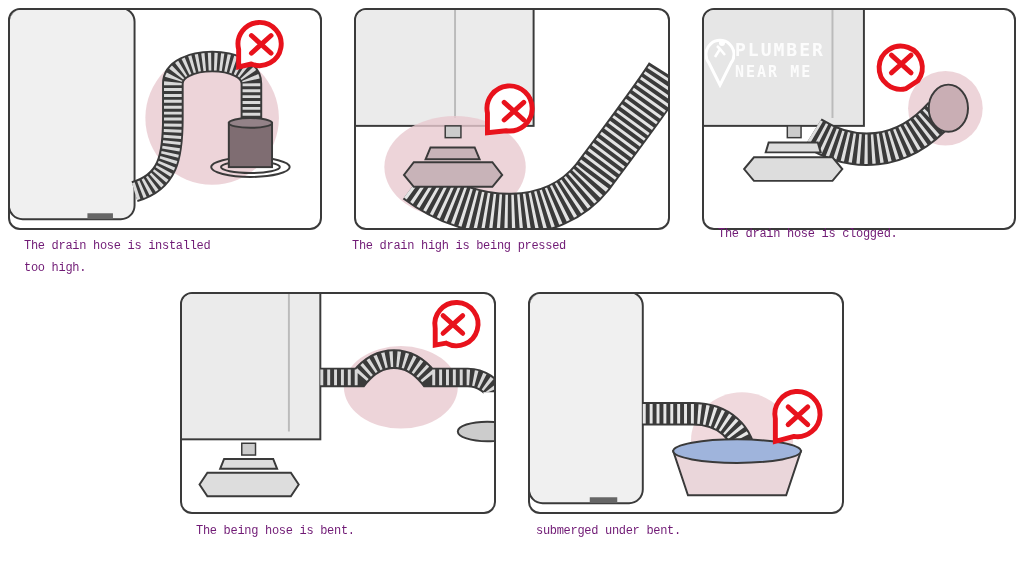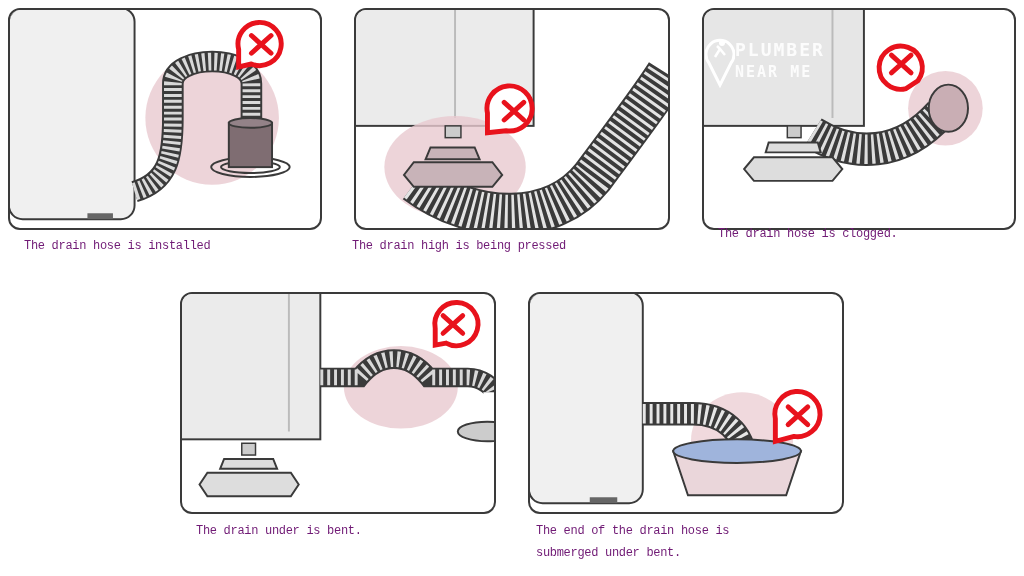--- a/index.html
+++ b/index.html
@@ -26,20 +26,21 @@
     <rect x="222" y="115" width="44" height="45" fill="#7f6d72" stroke="#3a3a3a" stroke-width="2"></rect>
     <ellipse cx="244" cy="115" rx="22" ry="5" fill="#938288" stroke="#3a3a3a" stroke-width="2"></ellipse>
     <g>
       <path d="M245 55 L232 58 L232 40 A22 22 0 1 1 245 55 Z" fill="#fff" stroke="#e8121c" stroke-width="5"></path>
       <path d="M245 26 L265 44 M265 26 L245 44" stroke="#e8121c" stroke-width="5" stroke-linecap="round"></path>
     </g>
   </svg>
 </div>
 <div class="caption" style="left:24px;top:235px;">
   <div>The drain hose is installed</div>
+  <div>too high.</div>
 </div>
 
 <div class="panel" style="left:354px;top:8px;width:316px;height:222px;">
   <svg viewBox="0 0 316 222">
     <rect x="-2" y="-2" width="182" height="120" fill="#ebebeb" stroke="#3a3a3a" stroke-width="2"></rect>
     <line x1="100" y1="0" x2="100" y2="110" stroke="#bbb" stroke-width="2"></line>
     <ellipse cx="100" cy="160" rx="72" ry="52" fill="#e9c9cf" opacity="0.8"></ellipse>
     <path d="M60 175 C120 220 200 220 240 170 C270 130 300 90 316 65" fill="none" stroke="#3a3a3a" stroke-width="44"></path>
     <path d="M60 175 C120 220 200 220 240 170 C270 130 300 90 316 65" fill="none" stroke="#e3e3e3" stroke-width="40" stroke-dasharray="3 4"></path>
     <rect x="90" y="118" width="16" height="12" fill="#ccc" stroke="#3a3a3a" stroke-width="1.5"></rect>
@@ -97,34 +98,33 @@
     <rect x="60" y="152" width="14" height="12" fill="#ccc" stroke="#3a3a3a" stroke-width="1.5"></rect>
     <polygon points="42,168 92,168 96,178 38,178" fill="#ddd" stroke="#3a3a3a" stroke-width="2"></polygon>
     <polygon points="25,182 110,182 118,194 110,206 25,206 17,194" fill="#ddd" stroke="#3a3a3a" stroke-width="2"></polygon>
     <g>
       <path d="M268 50 L257 52 L257 35 A22 22 0 1 1 268 50 Z" fill="#fff" stroke="#e8121c" stroke-width="5"></path>
       <path d="M265 22 L285 40 M285 22 L265 40" stroke="#e8121c" stroke-width="5" stroke-linecap="round"></path>
     </g>
   </svg>
 </div>
 <div class="caption" style="left:196px;top:520px;">
-  <div>The drain under is bent.</div>
+  <div>The being hose is bent.</div>
 </div>
 
 <div class="panel" style="left:528px;top:292px;width:316px;height:222px;">
   <svg viewBox="0 0 316 222">
     <rect x="-2" y="-2" width="116" height="215" rx="14" fill="#f0f0f0" stroke="#3a3a3a" stroke-width="2"></rect>
     <rect x="60" y="207" width="28" height="6" fill="#666"></rect>
     <ellipse cx="215" cy="150" rx="52" ry="50" fill="#e9c9cf" opacity="0.7"></ellipse>
     <path d="M114 122 L165 122 C195 122 218 140 218 170" fill="none" stroke="#3a3a3a" stroke-width="24"></path>
     <path d="M114 122 L165 122 C195 122 218 140 218 170" fill="none" stroke="#e6e6e6" stroke-width="20" stroke-dasharray="3 4"></path>
     <path d="M145 160 L160 205 L260 205 L275 160 Z" fill="#ead6da" stroke="#3a3a3a" stroke-width="2"></path>
     <ellipse cx="210" cy="160" rx="65" ry="12" fill="#9fb4dc" stroke="#3a3a3a" stroke-width="2"></ellipse>
     <g>
       <path d="M268 145 L249 150 L249 127 A23 23 0 1 1 268 145 Z" fill="#fff" stroke="#e8121c" stroke-width="5"></path>
       <path d="M262 115 L282 133 M282 115 L262 133" stroke="#e8121c" stroke-width="5" stroke-linecap="round"></path>
     </g>
   </svg>
 </div>
 <div class="caption" style="left:536px;top:520px;">
-  <div>The end of the drain hose is</div>
   <div>submerged under bent.</div>
 </div>
 
 </body></html>

